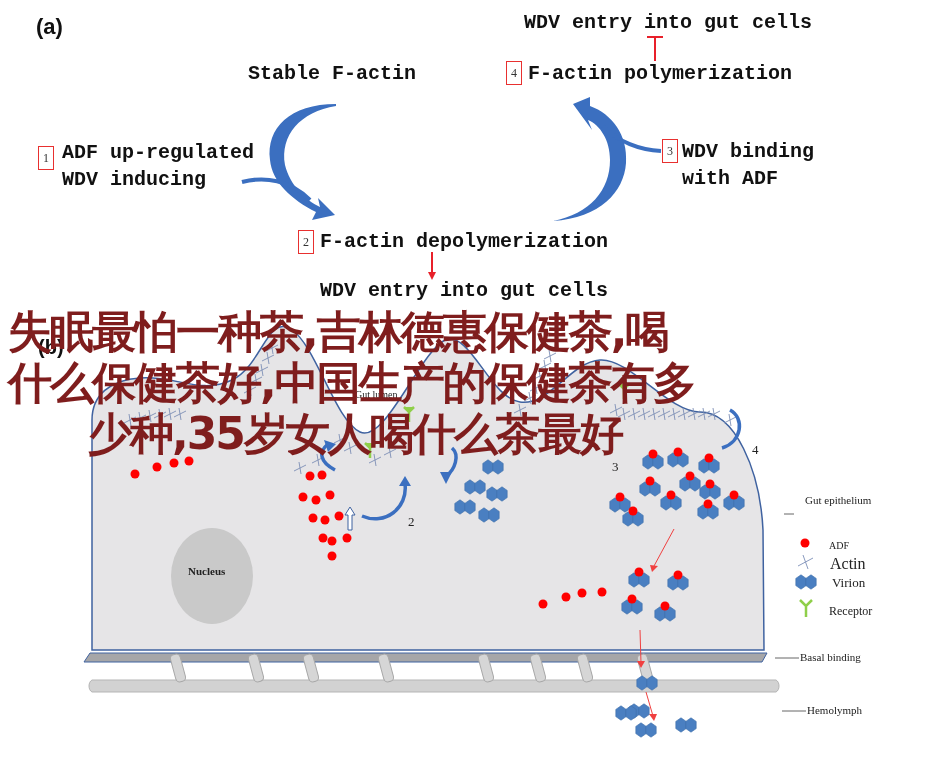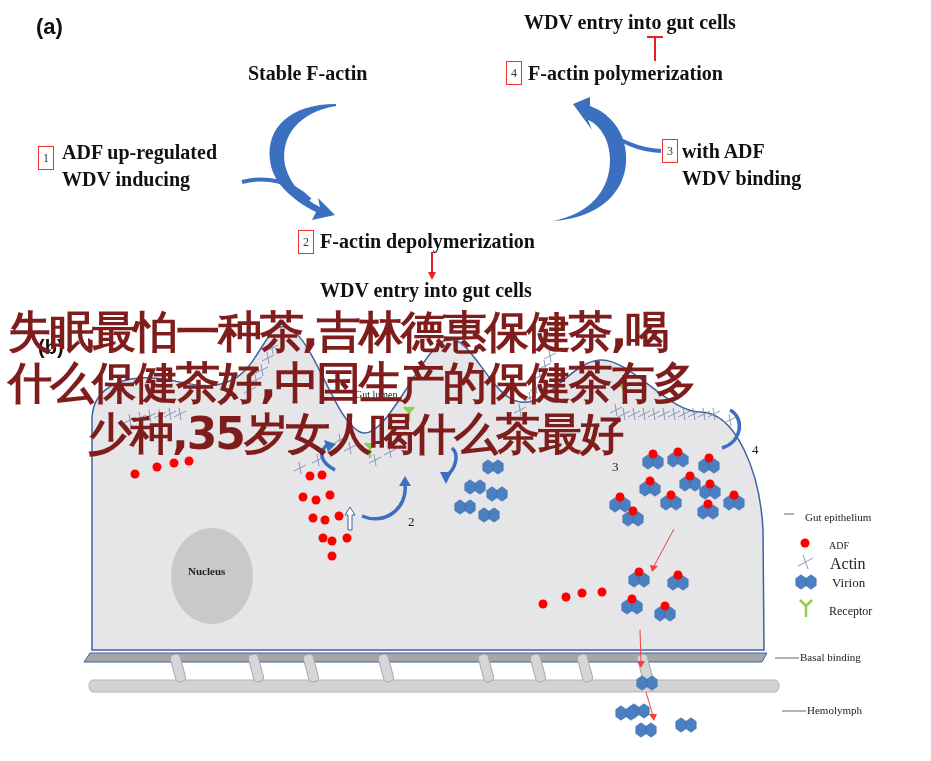--- a/index.html
+++ b/index.html
@@ -1,19 +1,19 @@
 <!DOCTYPE html>
 <html><head>
   <meta charset="utf-8">
   <style>
     html, body { margin: 0; padding: 0; background: #ffffff; }
     body { width: 931px; height: 761px; position: relative; overflow: hidden; font-family: "Liberation Serif", serif; }
     .abs { position: absolute; }
     .panel-label { font-family: "Liberation Sans", sans-serif; font-weight: bold; font-size: 22px; color: #111; }
-    .step-text { font-family: Liberation Serif, serif; font-weight: bold; font-size: 20px; color: #111; line-height: 27px; white-space: nowrap; }
+    .step-text { font-family: Liberation Mono, monospace; font-weight: bold; font-size: 20px; color: #111; line-height: 27px; white-space: nowrap; }
     .num-box { position: absolute; border: 1.5px solid #e8302f; font-family: "Liberation Serif", serif; font-size: 12px; color: #333; width: 14px; height: 22px; line-height: 22px; text-align: center; }
     svg { position: absolute; left: 0; top: 0; }
     .legend-text { font-family: "Liberation Serif", serif; font-weight: normal; font-size: 11px; color: #222; white-space: nowrap; text-align: center; }
     .overlay { position: absolute; font-family: "DejaVu Sans", sans-serif; font-size: 44px; line-height: 52px; color: #7f1d1d; font-weight: bold; letter-spacing: -2px; white-space: nowrap; }
     .nucleus-label { font-family: "Liberation Serif", serif; font-weight: bold; font-size: 11px; color: #222; }
     .small-num { font-family: "Liberation Serif", serif; font-size: 13px; color: #222; }
   </style>
 </head>
 <body>
 
@@ -27,22 +27,22 @@
 <div class="abs step-text" style="left:528px; top:60px;text-align:right;">F-actin polymerization</div>
 
 <div class="num-box" style="left:38px; top:146px;">1</div>
 <div class="abs step-text" style="left:62px; top:139px;">
   <div>ADF up-regulated</div>
   <div>WDV inducing</div>
 </div>
 
 <div class="num-box" style="left:662px; top:139px;">3</div>
 <div class="abs step-text" style="left:682px; top:138px;">
+  <div>WDV binding</div>
   <div>with ADF</div>
-  <div>WDV binding</div>
 </div>
 
 <div class="num-box" style="left:298px; top:230px;">2</div>
 <div class="abs step-text" style="left:320px; top:228px;">F-actin depolymerization</div>
 
 <div class="abs step-text" style="left:320px; top:277px;">WDV entry into gut cells</div>
 
 <svg width="931" height="761">
 
   <path d="M336,106 C300,112 280,135 285,165 C290,185 305,200 320,207 L318,198 L335,215 L312,220 L316,212 C292,200 272,182 270,160 C266,128 290,104 336,104 Z" fill="#3b6fc0"></path>
@@ -425,21 +425,21 @@
   <line x1="782" y1="711" x2="806" y2="711" stroke="#666" stroke-width="1"></line>
 </svg>
 
 <div class="abs panel-label" style="left:38px; top:336px; font-size:20px;">(b)</div>
 <div class="abs legend-text" style="left:355px; top:389px; font-size:10px;">Gut lumen</div>
 <div class="abs nucleus-label" style="left:188px; top:565px;">Nucleus</div>
 <div class="abs small-num" style="left:408px; top:514px;">2</div>
 <div class="abs small-num" style="left:612px; top:459px;">3</div>
 <div class="abs small-num" style="left:752px; top:442px;">4</div>
 
-<div class="abs legend-text" style="left:805px; top:511px;">Gut epithelium</div>
+<div class="abs legend-text" style="left:805px; top:494px;">Gut epithelium</div>
 <div class="abs legend-text" style="left:829px; top:540px; font-size:10px;">ADF</div>
 <div class="abs legend-text" style="left:830px; top:555px; font-size:16px;">Actin</div>
 <div class="abs legend-text" style="left:832px; top:575px; font-size:13px;">Virion</div>
 <div class="abs legend-text" style="left:829px; top:604px; font-size:12px;">Receptor</div>
 <div class="abs legend-text" style="left:800px; top:651px;">Basal binding</div>
 <div class="abs legend-text" style="left:807px; top:704px;">Hemolymph</div>
 
 <div class="overlay" style="left:8px; top:306px;">失眠最怕一种茶,吉林德惠保健茶,喝</div>
 <div class="overlay" style="left:8px; top:357px;">什么保健茶好,中国生产的保健茶有多</div>
 <div class="overlay" style="left:88px; top:408px;">少种,35岁女人喝什么茶最好</div>

